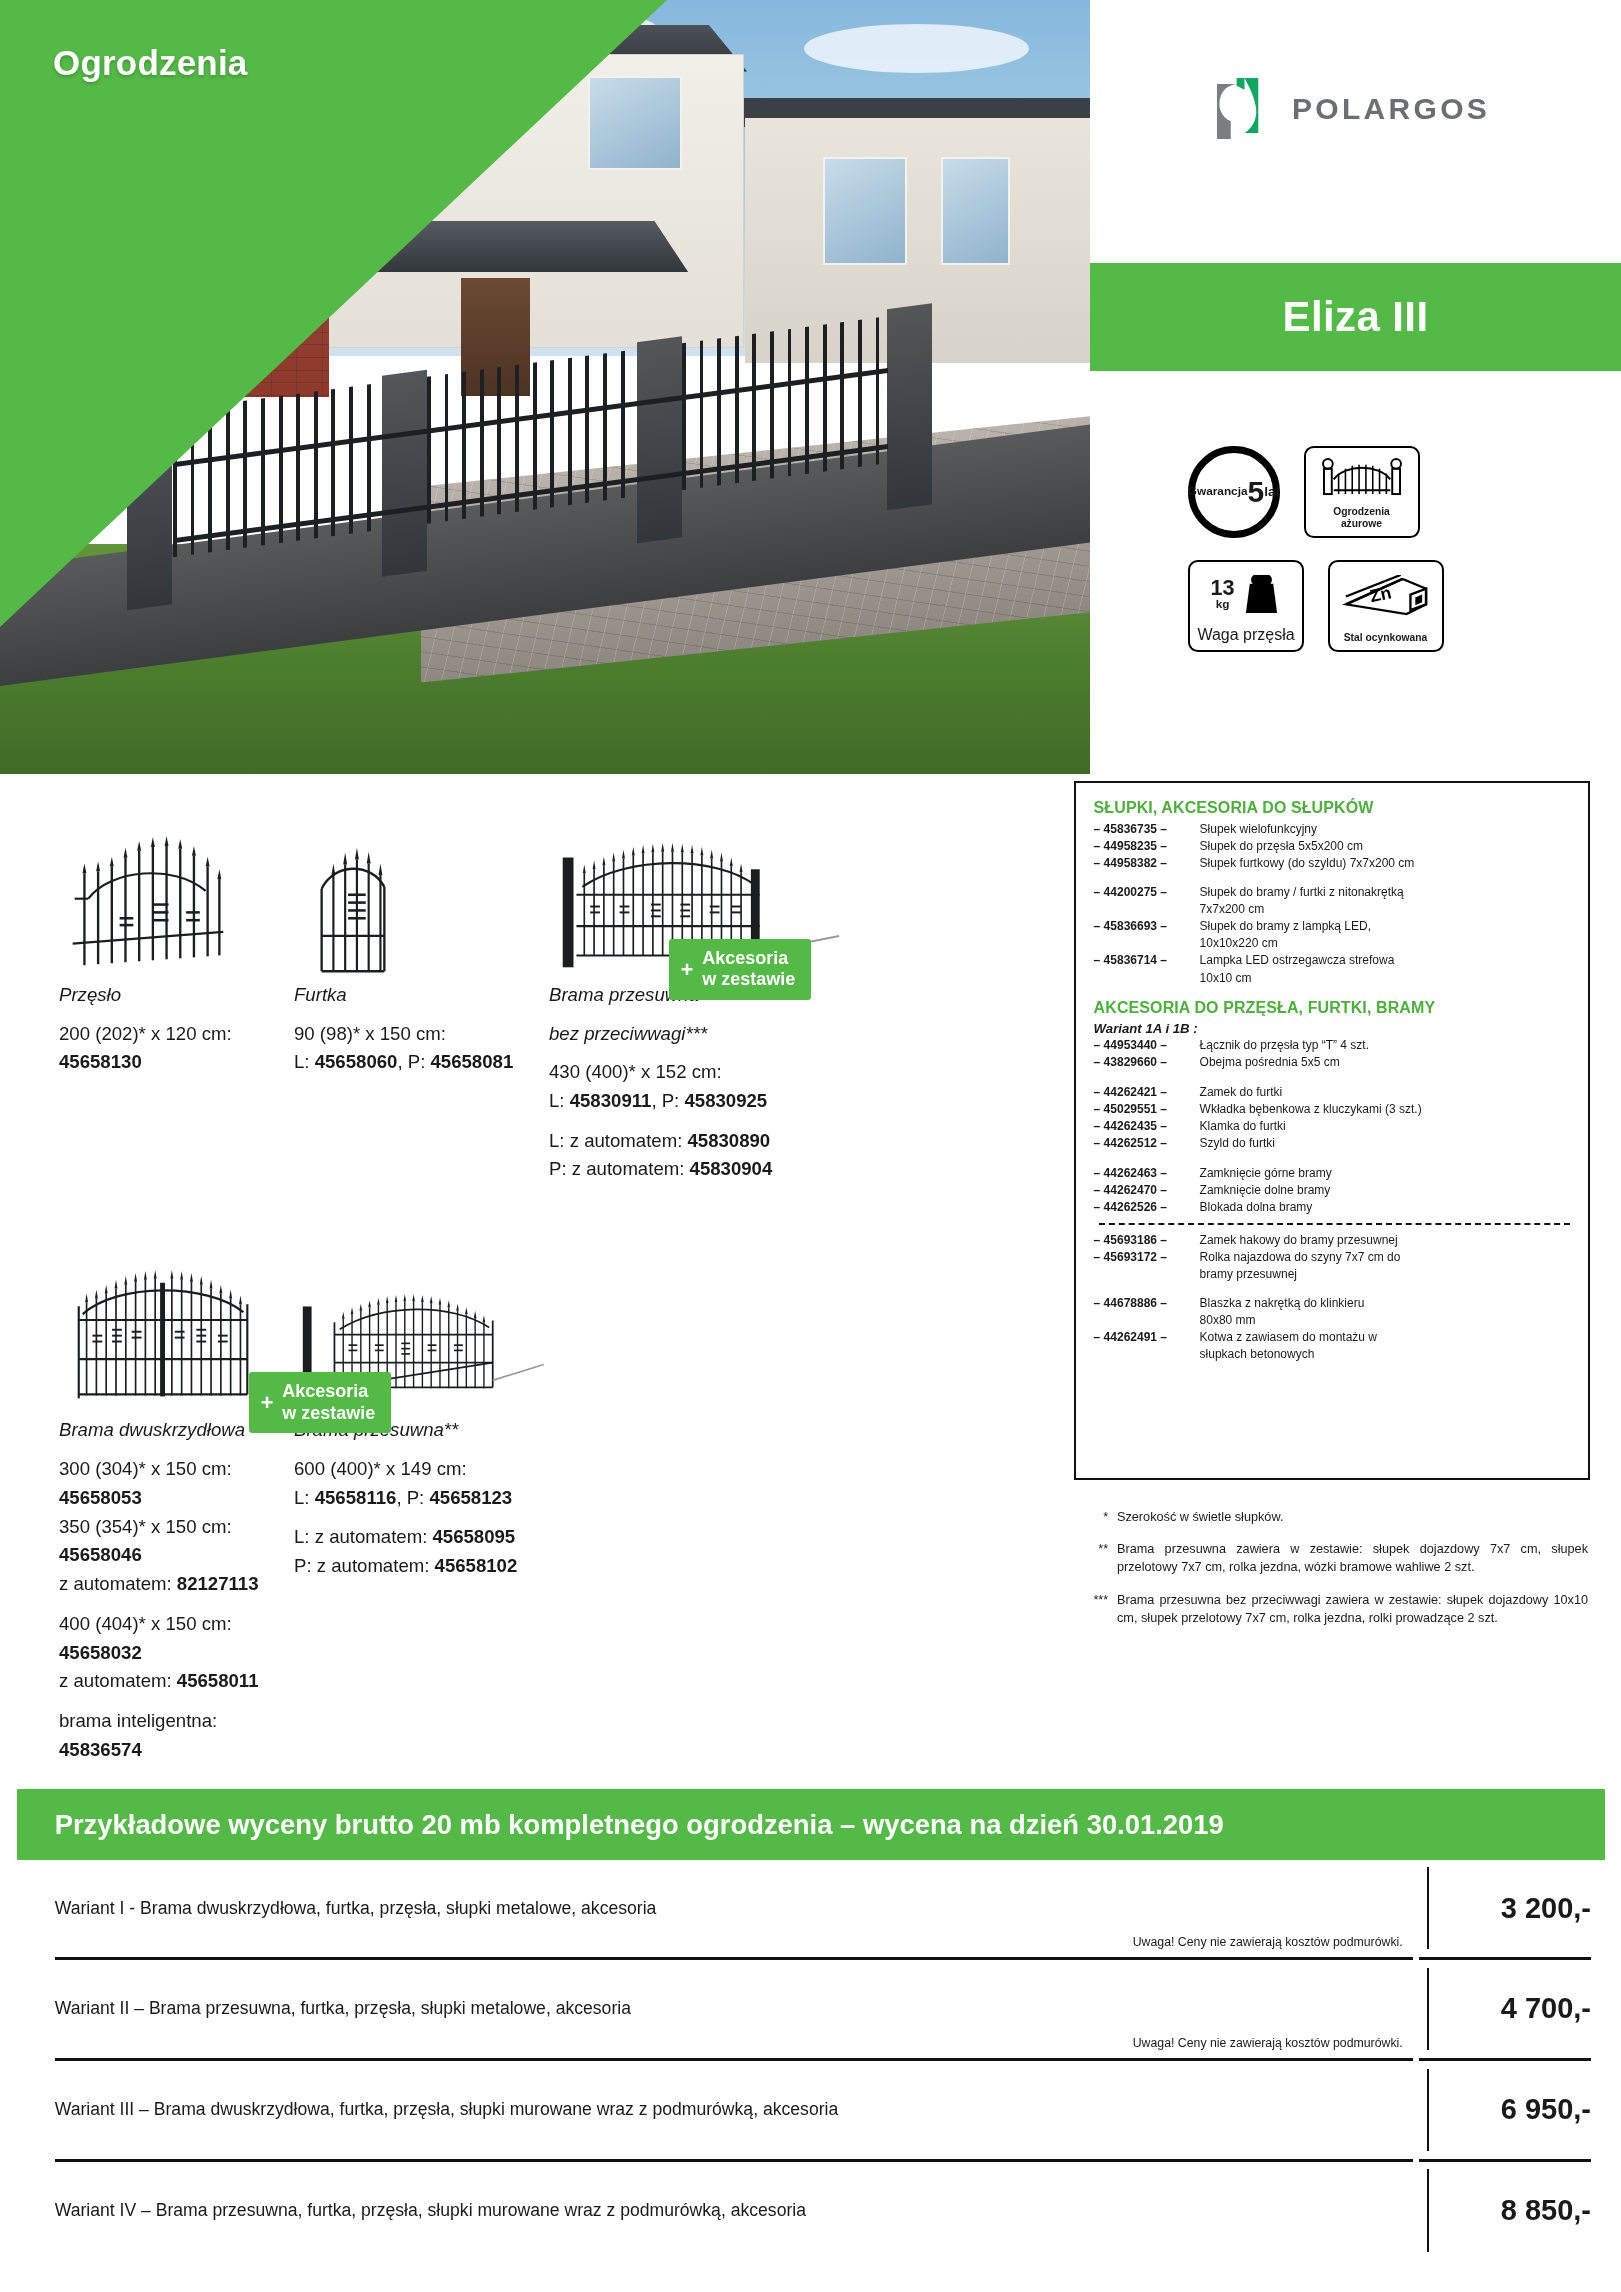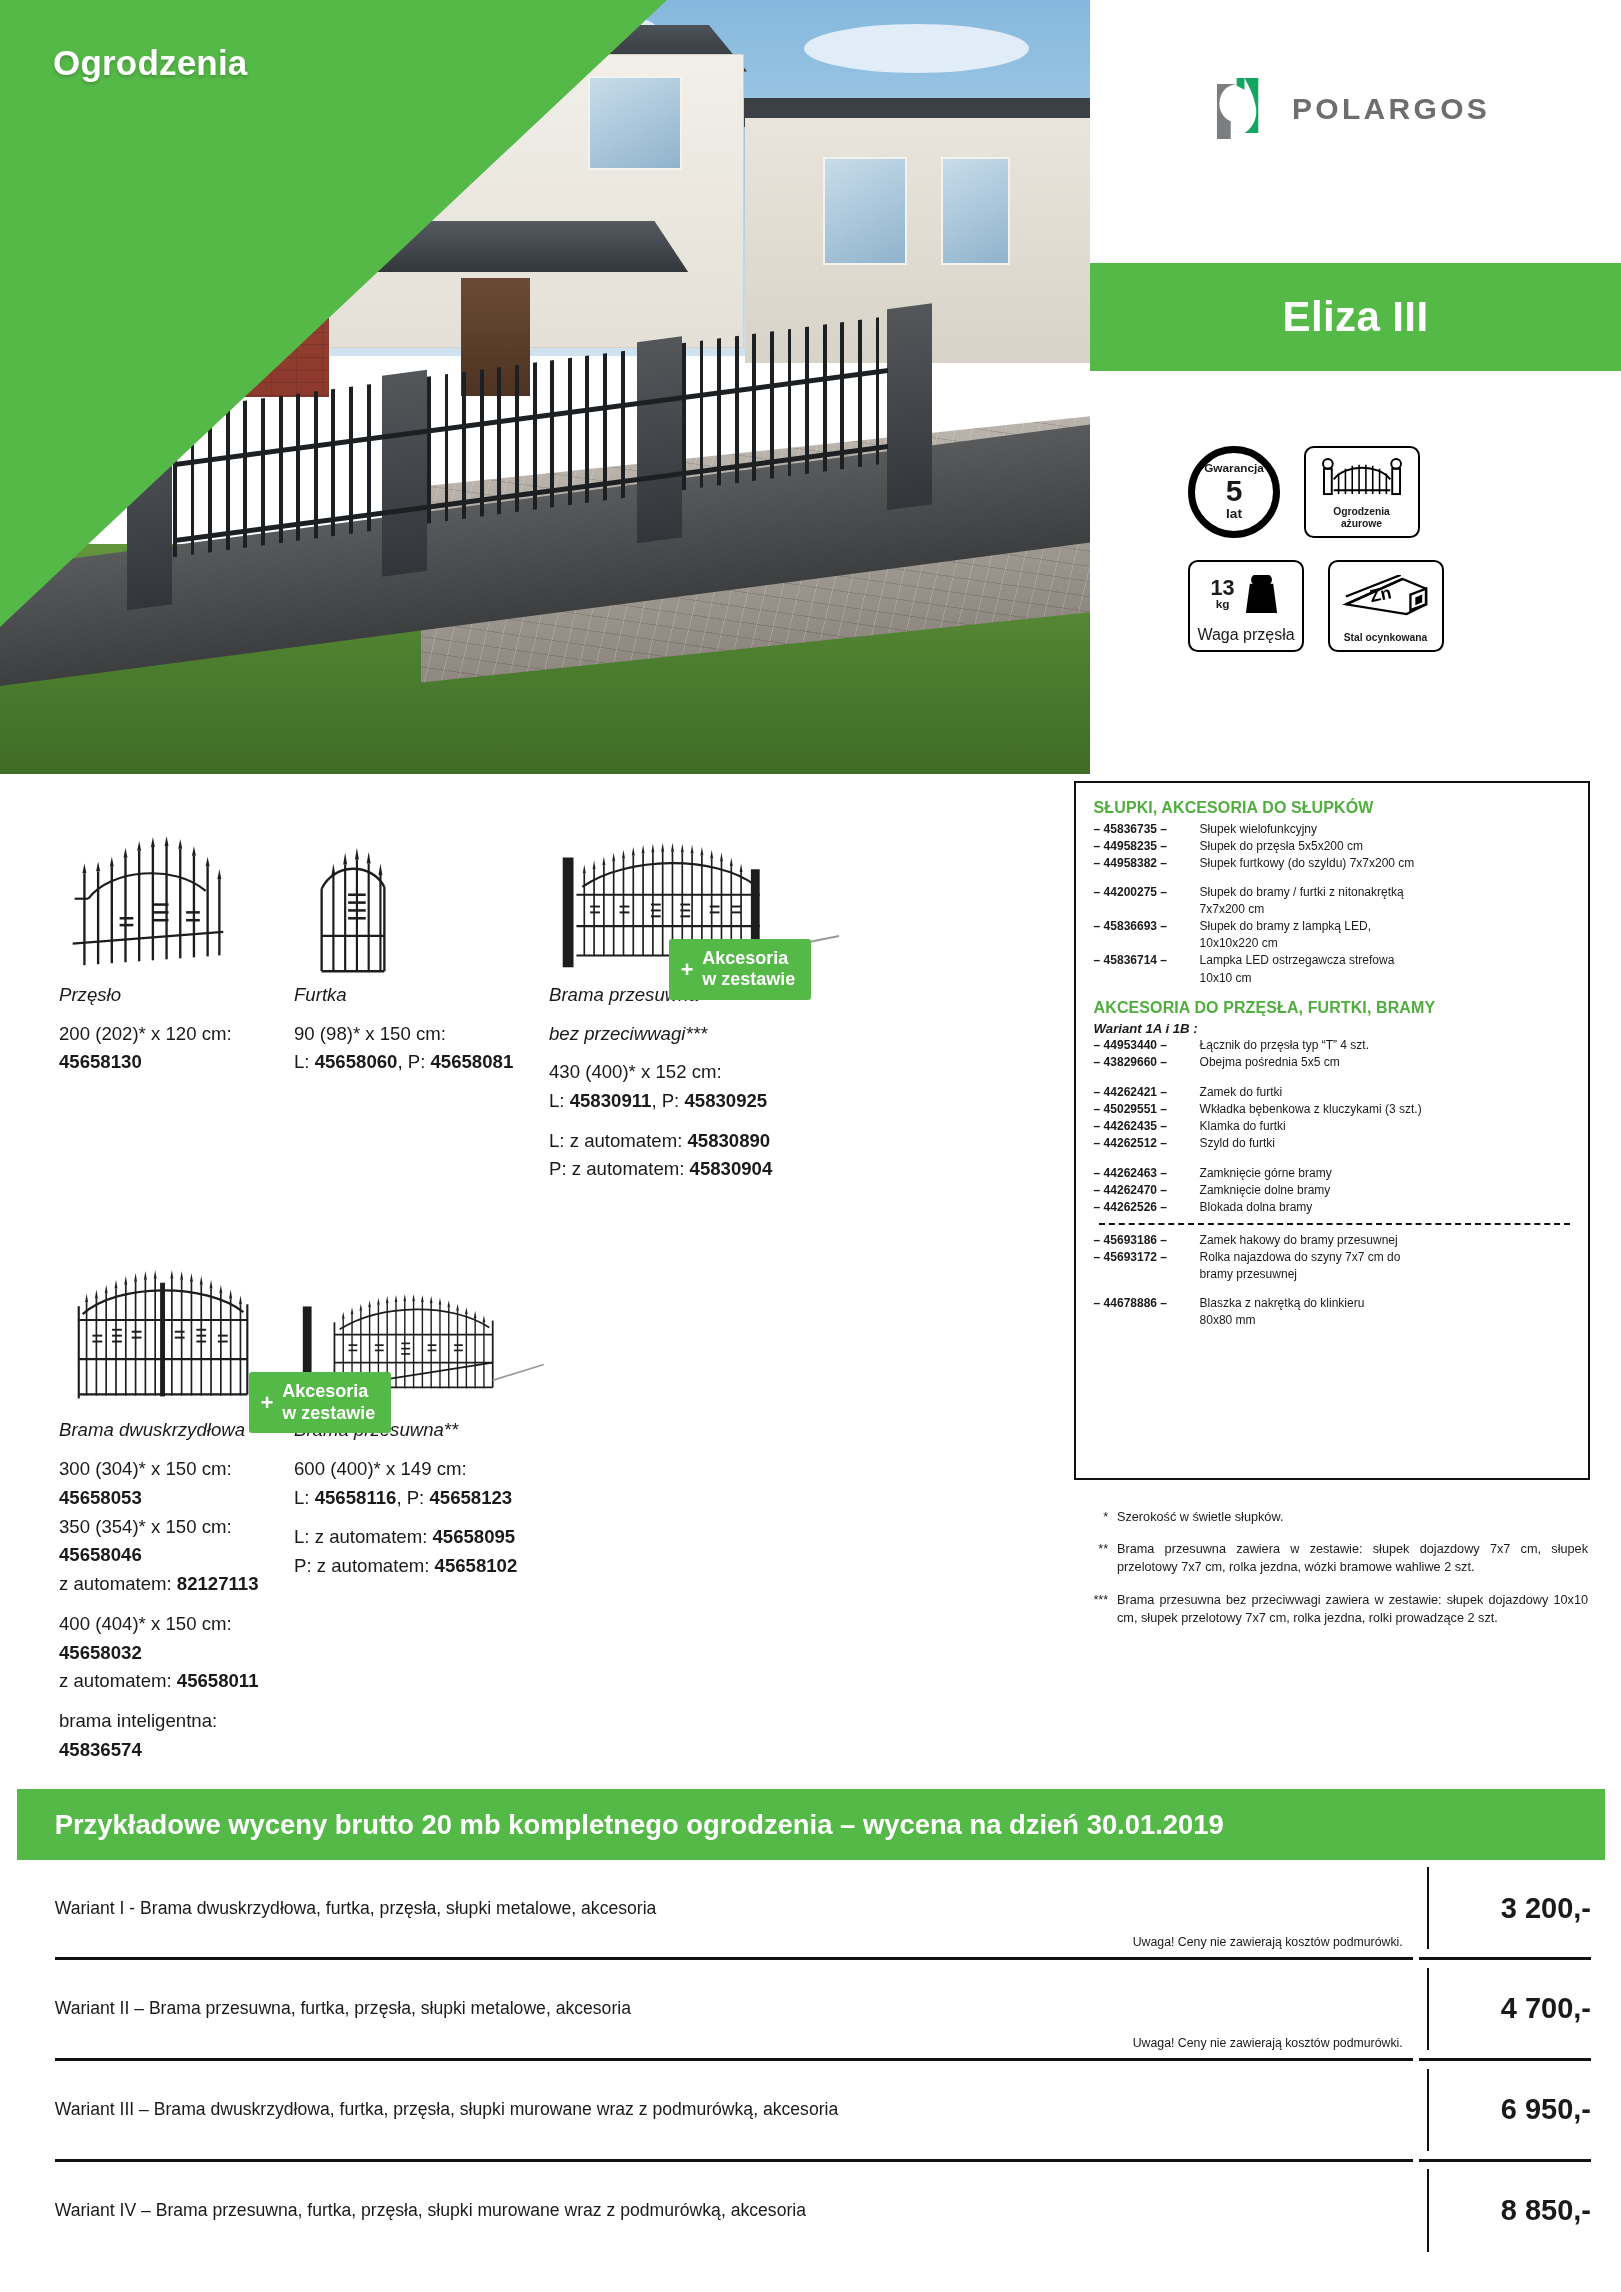--- a/index.html
+++ b/index.html
@@ -72,21 +72,21 @@
   .logo-text { font-size:30px; letter-spacing:3.3px; color:#6d6e70; font-weight:bold; font-family:"Liberation Sans", sans-serif; }
 
   .title-band { position:absolute; left:1090px; top:263px; width:531px; height:108px;
         background:#55b947; display:flex; align-items:center; justify-content:center; }
   .title-band span { color:#fff; font-size:42px; font-weight:bold; letter-spacing:0.4px; }
 
   .badges { position:absolute; left:1188px; top:446px; width:294px; }
   .badge-row { display:flex; gap:23.5px; align-items:flex-start; }
   .badge-row + .badge-row { margin-top:21.6px; }
   .warranty { width:92px; height:92px; border:7.8px solid #000; border-radius:50%;
-        display:flex; flex-direction:column; align-items:center; justify-content:center; line-height:1; }
+        display:flex; flex-direction:row; align-items:center; justify-content:center; line-height:1; }
   .warranty .w1 { font-size:11.8px; font-weight:bold; }
   .warranty .w2 { font-size:30px; font-weight:bold; margin:1px 0; }
   .warranty .w3 { font-size:13.7px; font-weight:bold; }
   .sqbadge { width:116px; height:92px; border:2.5px solid #000; border-radius:9.8px;
         display:flex; flex-direction:column; align-items:center; justify-content:flex-end; padding-bottom:5.9px; }
   .sqbadge .cap { font-size:10.3px; font-weight:bold; text-align:center; line-height:1.15; }
   .sqbadge .art { flex:1; display:flex; align-items:center; justify-content:center; width:100%; }
   .wbadge { width:116px; height:92px; border:2.5px solid #000; border-radius:9.8px;
         display:flex; flex-direction:column; align-items:center; justify-content:flex-end; padding-bottom:5.9px; }
   .wbadge .inner { flex:1; display:flex; align-items:center; justify-content:center; gap:7.8px; width:100%; }
@@ -725,20 +725,24 @@
         <span class="code">– <span>45693172</span> –</span>
         <span class="desc"><span>Rolka  najazdowa do szyny 7x7 cm do</span><span class="cont">bramy przesuwnej</span></span>
       </div>
     </div>
     <div class="cb-gap"></div>
     <div>
       <div class="cb-line">
         <span class="code">– <span>44678886</span> –</span>
         <span class="desc"><span>Blaszka z nakrętką do klinkieru</span><span class="cont">80x80 mm</span></span>
       </div>
+      <div class="cb-line">
+        <span class="code">– <span>44262491</span> –</span>
+        <span class="desc"><span>Kotwa z zawiasem do montażu w</span><span class="cont">słupkach betonowych</span></span>
+      </div>
     </div>
   </div>
 
   <div class="notes">
     <div class="note">
       <span class="mk">*</span>
       <span class="tx">Szerokość w świetle słupków.</span>
     </div>
     <div class="note">
       <span class="mk">**</span>

